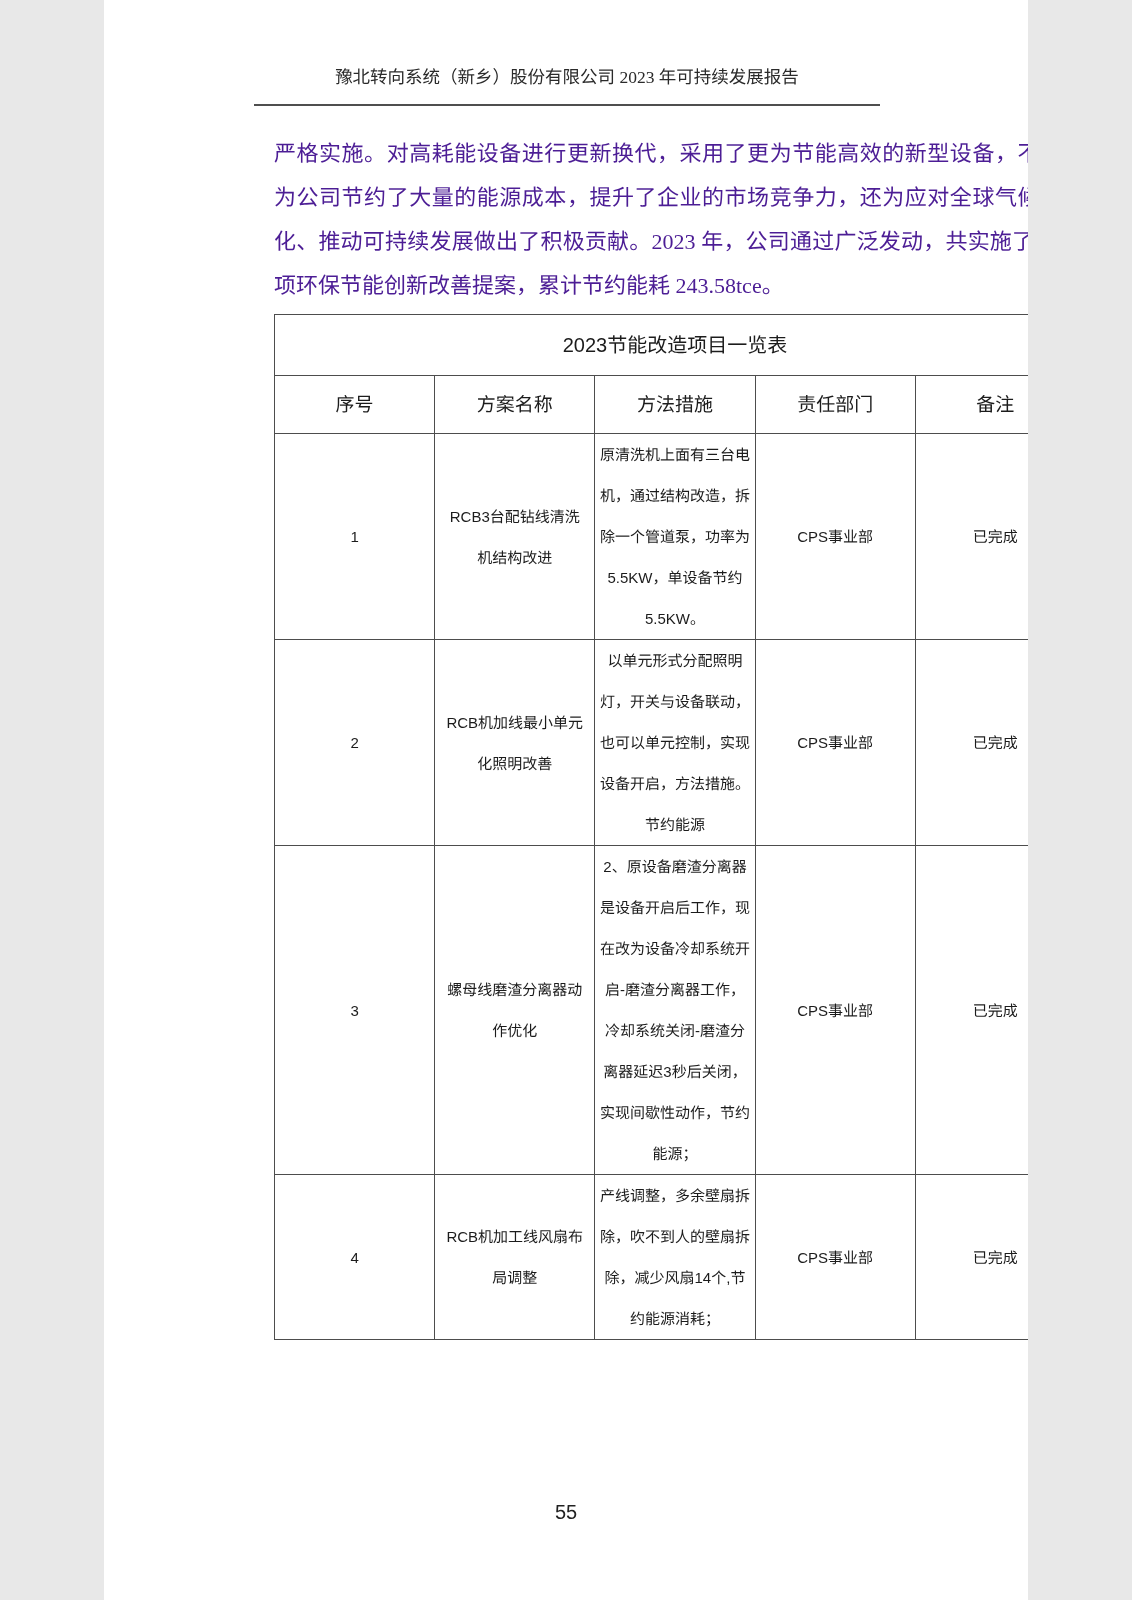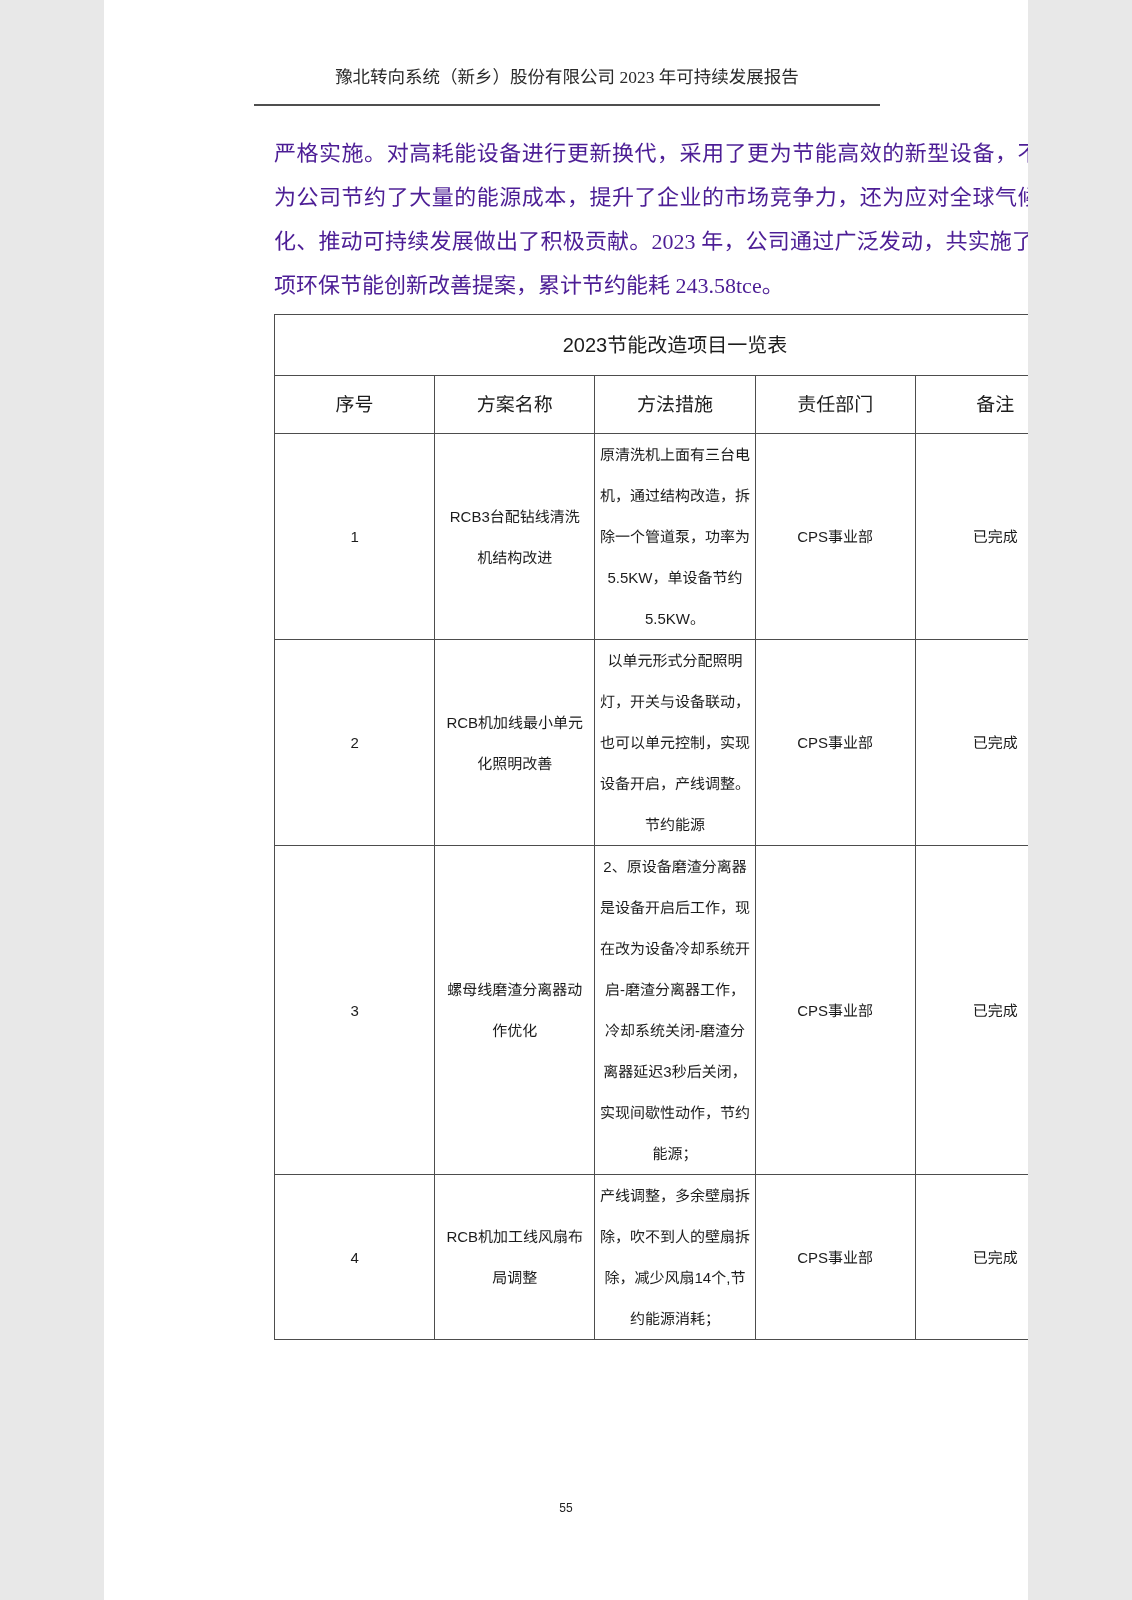--- a/index.html
+++ b/index.html
@@ -48,21 +48,21 @@
   .c-no{width:44px;padding:0 10px;}
   .c-name{width:166px;padding:0 11px;}
   .c-method{width:442px;padding:0 4px;}
   .c-dept{width:84px;padding:0 12px;}
   .c-note{width:66px;padding:0 20px;}
   tr.r1{height:92px;} tr.r2{height:88px;} tr.r3{height:198px;}
   tr.r4{height:92px;}
   
   .page-number{
     position:absolute;left:0;right:0;top:1501px;
-    text-align:center;font-size:12px;color:#222;
+    text-align:center;font-size:20px;color:#222;
     font-family:"Liberation Sans","DejaVu Sans",sans-serif;
   }
 </style>
 </head>
 <body>
 
 <div class="sheet">
 
   <div class="running-head">豫北转向系统（新乡）股份有限公司 2023 年可持续发展报告</div>
 
@@ -86,21 +86,21 @@
         <tr class="r1">
           <td class="c-no">1</td>
           <td class="c-name">RCB3台配钻线清洗机结构改进</td>
           <td class="c-method">原清洗机上面有三台电机，通过结构改造，拆除一个管道泵，功率为5.5KW，单设备节约5.5KW。</td>
           <td class="c-dept">CPS事业部</td>
           <td class="c-note">已完成</td>
         </tr>
         <tr class="r2">
           <td class="c-no">2</td>
           <td class="c-name">RCB机加线最小单元化照明改善</td>
-          <td class="c-method">以单元形式分配照明灯，开关与设备联动，也可以单元控制，实现设备开启，产线调整。节约能源</td>
+          <td class="c-method">以单元形式分配照明灯，开关与设备联动，也可以单元控制，实现设备开启，方法措施。节约能源</td>
           <td class="c-dept">CPS事业部</td>
           <td class="c-note">已完成</td>
         </tr>
         <tr class="r3">
           <td class="c-no">3</td>
           <td class="c-name">螺母线磨渣分离器动作优化</td>
           <td class="c-method">2、原设备磨渣分离器是设备开启后工作，现在改为设备冷却系统开启-磨渣分离器工作，冷却系统关闭-磨渣分离器延迟3秒后关闭，实现间歇性动作，节约能源；</td>
           <td class="c-dept">CPS事业部</td>
           <td class="c-note">已完成</td>
         </tr>

